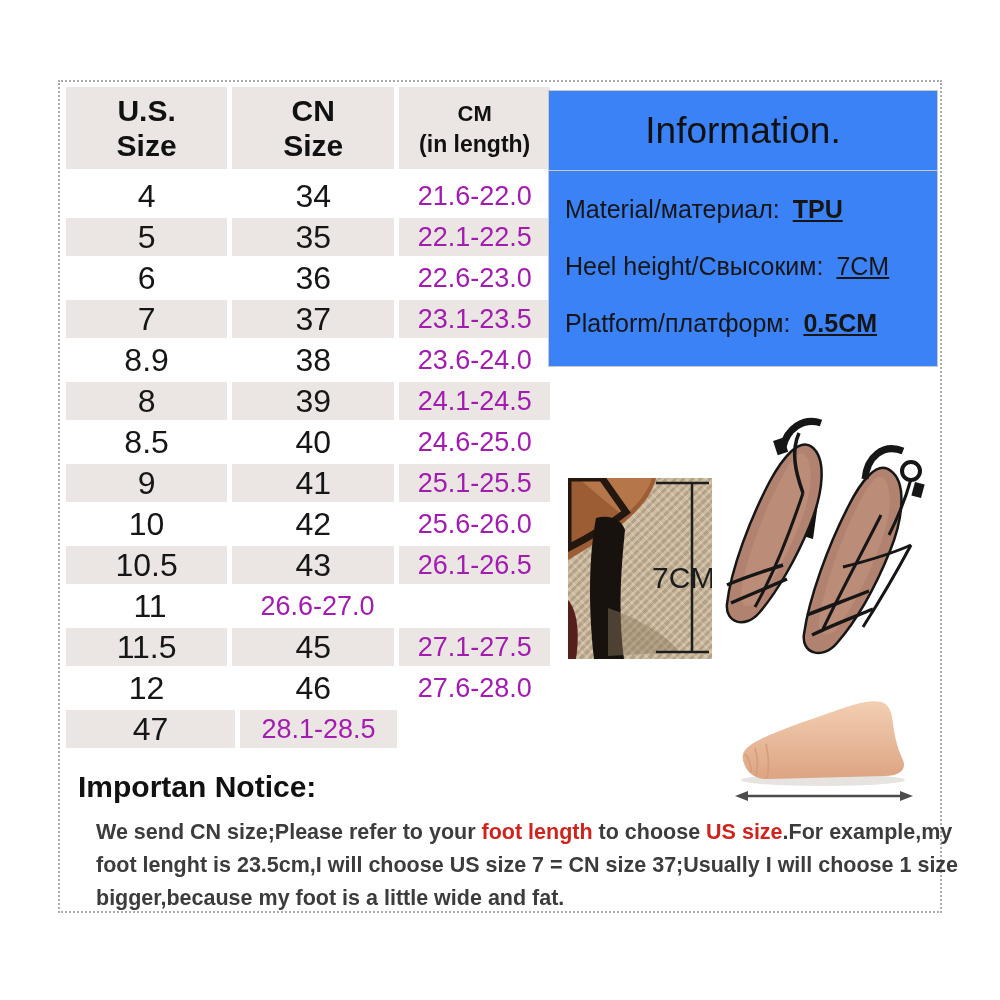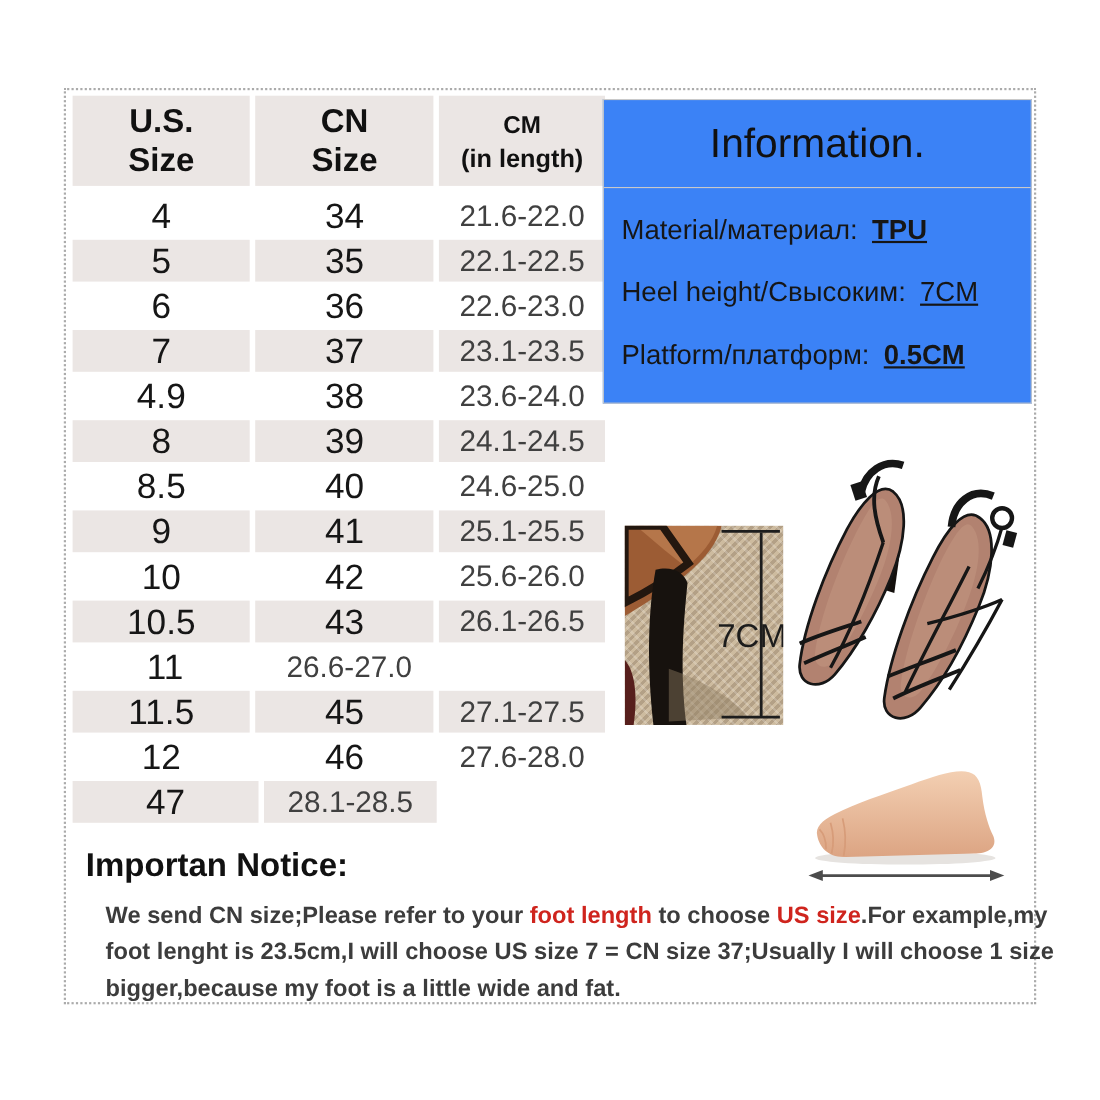--- a/index.html
+++ b/index.html
@@ -17,21 +17,21 @@
                   font-weight:bold; color:#111; }
   .tcell.c0 { width:168px; } .tcell.c1 { width:169px;text-align:right; } .tcell.c2 { width:157px; }
   .thead .main { font-size:30px; line-height:35px; }
   .thead .sub  { font-size:30px; line-height:35px; }
   .thead .c2 .main { font-size:22px; line-height:32px; }
   .thead .c2 .sub  { font-size:23px; line-height:28px; }
   .trow { display:flex; gap:5px; margin-bottom:3px; }
   .trow .tcell { height:38px; display:flex; align-items:center; justify-content:center;
                  font-size:32px; color:#161616; background:#ffffff; }
   .trow.alt .tcell { background:var(--row-alt,#ebe6e4); }
-  .trow .tcell.c2 { font-size:27px; color:#404040; }
+  .trow .tcell.c2 { font-size:27px; color:#a21caf; }
 
   
   .info-box { position:absolute; left:488px; top:8px; width:390px; border:1px solid #c9c9c9;
               background:#3b82f6; }
   .info-title { height:80px; border-bottom:1px solid #c9c9c9; display:flex;
                 align-items:center; justify-content:center; font-size:37px; color:#111; }
   .info-body { padding:24px 6px 28px 16px; }
   .info-line { font-size:25px; color:#161616; margin-bottom:28px; white-space:nowrap; }
   .info-line:last-child { margin-bottom:0; }
   .info-line .val-bold { font-weight:bold; }
@@ -89,21 +89,21 @@
           <div class="tcell c0">6</div>
           <div class="tcell c1">36</div>
           <div class="tcell c2">22.6-23.0</div>
         </div>
         <div class="trow alt">
           <div class="tcell c0">7</div>
           <div class="tcell c1">37</div>
           <div class="tcell c2">23.1-23.5</div>
         </div>
         <div class="trow">
-          <div class="tcell c0">4.9</div>
+          <div class="tcell c0">8.9</div>
           <div class="tcell c1">38</div>
           <div class="tcell c2">23.6-24.0</div>
         </div>
         <div class="trow alt">
           <div class="tcell c0">8</div>
           <div class="tcell c1">39</div>
           <div class="tcell c2">24.1-24.5</div>
         </div>
         <div class="trow">
           <div class="tcell c0">8.5</div>

